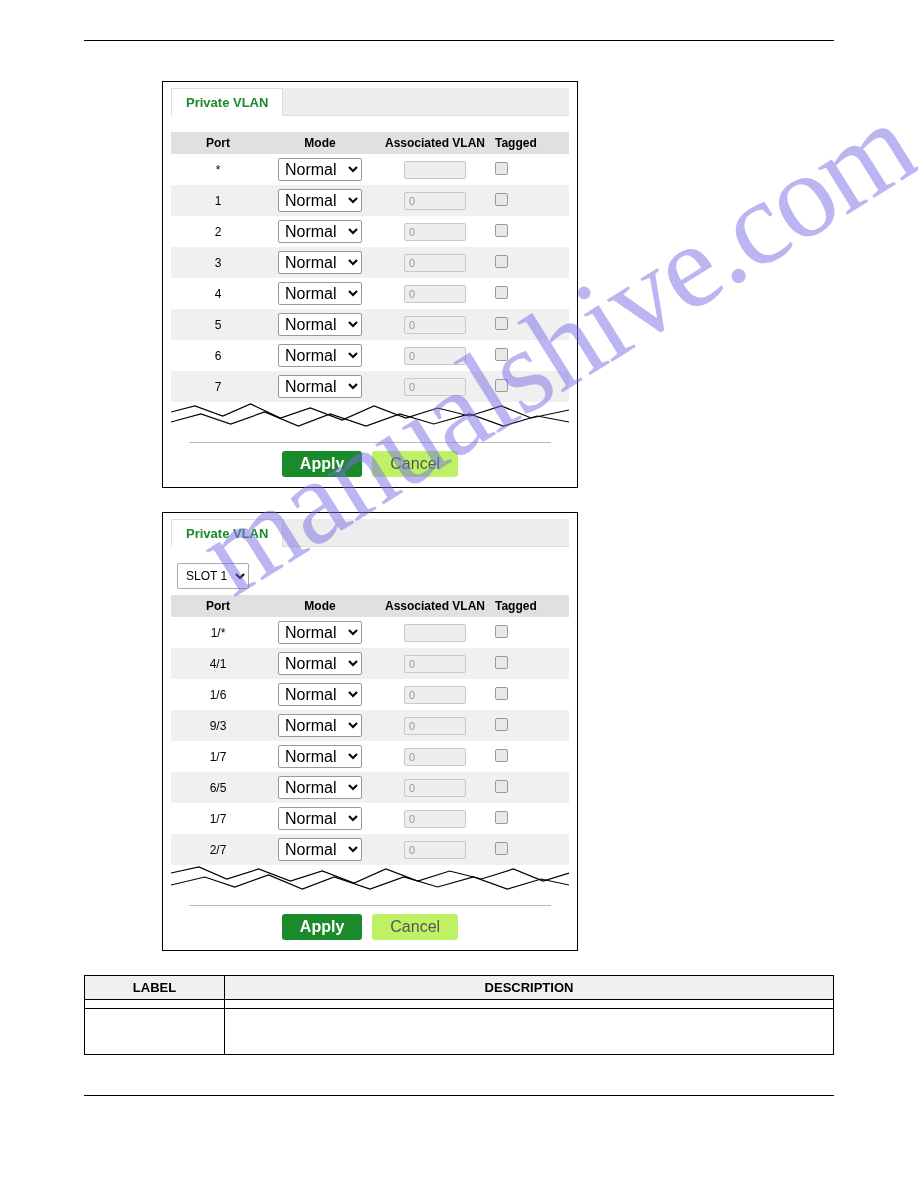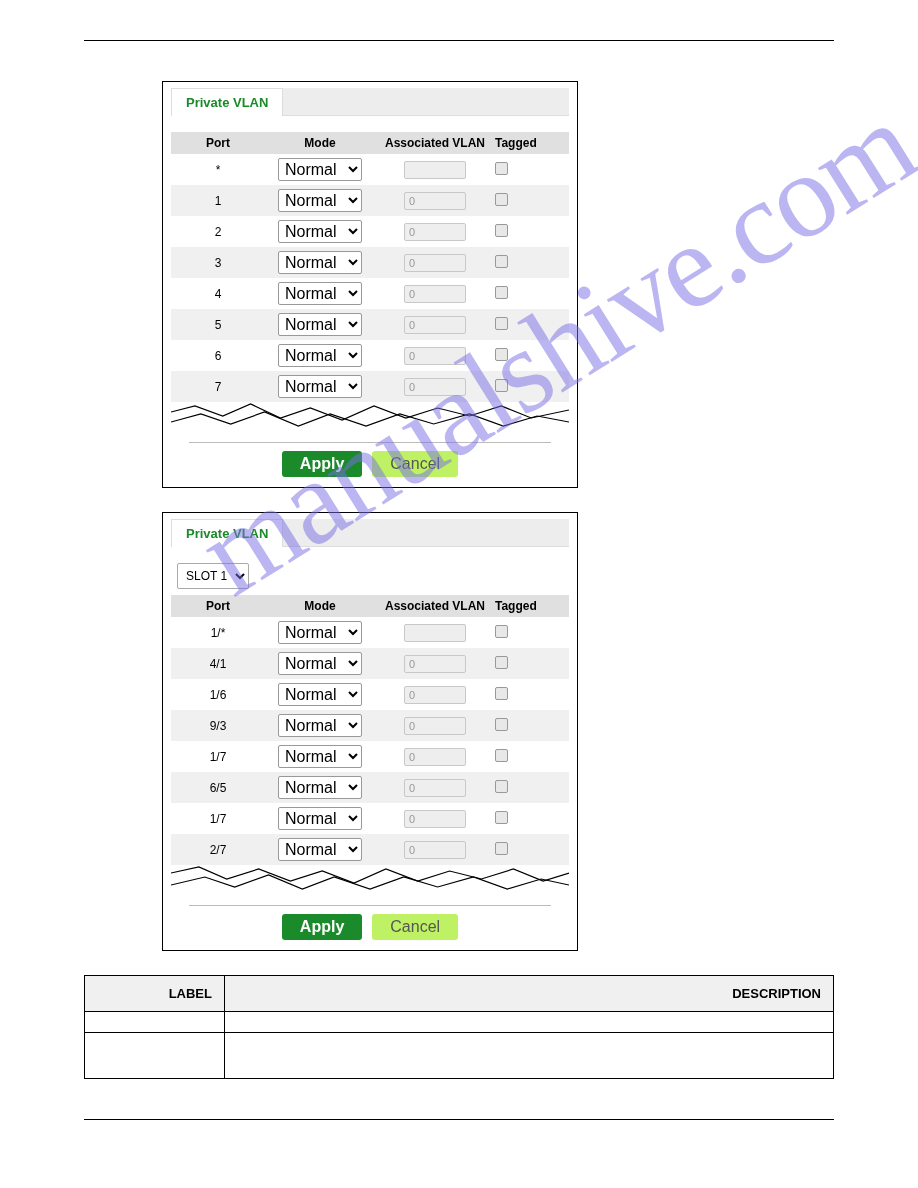--- a/index.html
+++ b/index.html
@@ -137,22 +137,22 @@
     color: #555;
   }
   .desc-table {
     width: 100%;
     border-collapse: collapse;
     margin-top: 24px;
     font-size: 13px;
   }
   .desc-table th, .desc-table td {
     border: 1px solid #000;
-    padding: 10px 12px;
-    text-align: right;
+    padding: 4px 12px;
+    text-align: center;
     vertical-align: top;
   }
   .desc-table .thead {
     background: #f0f0f0;
   }
   .desc-table .tcol1 { width: 140px; }
   .bottom-rule {
     border-top: 1.5px solid #000;
     margin-top: 40px;
   }

